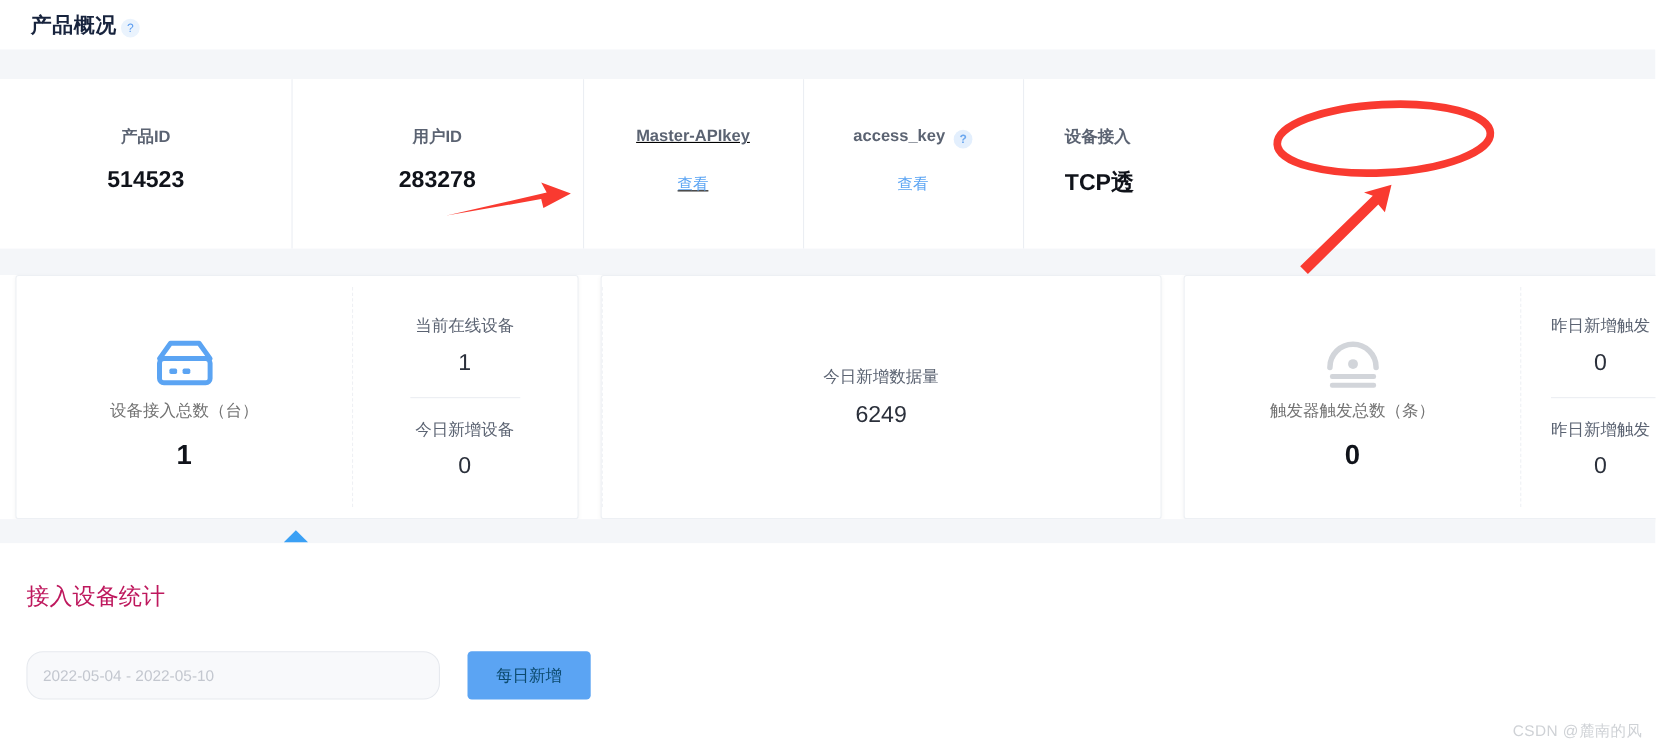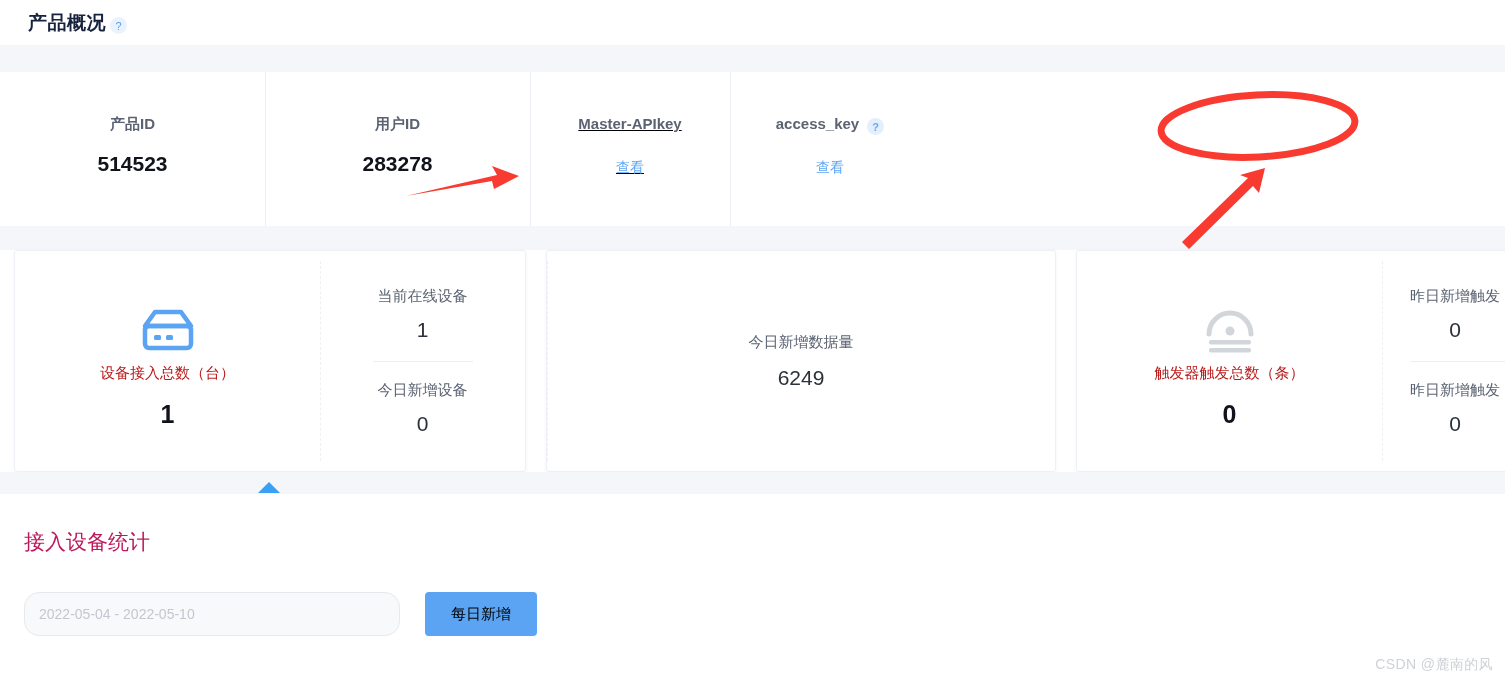--- a/index.html
+++ b/index.html
@@ -104,21 +104,21 @@
   }
   #stat-card-1 { left: 14px;   width: 512px; }
   #stat-card-2 { left: 546px;  width: 510px; }
   #stat-card-3 { left: 1076px; width: 510px; }
 
   .stat-main {
     flex: 0 0 305px; display: flex; flex-direction: column;
     align-items: center; justify-content: center; padding-top: 4px;
   }
   .stat-icon { height: 66px; display: flex; align-items: center; justify-content: center; }
-  .stat-title { font-size: 15px; color: #b91c1c; white-space: nowrap; font-family: Liberation Serif, serif; }
+  .stat-title { font-size: 15px; color: #737373; white-space: nowrap; font-family: Liberation Serif, serif; }
   .stat-number { font-size: 25px; font-weight: bold; color: #10131a; margin-top: 17px; }
 
   .stat-side {
     flex: 1; position: relative; display: flex; flex-direction: column;
     align-items: center; justify-content: center;
   }
   .stat-side::before {
     content: ""; position: absolute; left: 0; top: 10px; bottom: 10px; width: 0;
     border-left: 1px dashed #eef0f4;
   }
@@ -152,21 +152,21 @@
   .date-input {
     width: 376px; height: 44px; border: 1px solid #e6e9ee; border-radius: 15px;
     background: #f8f9fb; color: #0f766e; font-size: 14px;
     padding: 0 14px; font-family: "Liberation Sans", sans-serif;
     outline: none;
   }
   .date-input::placeholder { color: #c3c7cf; }
   .primary-btn {
     margin-left: 25px; height: 44px; padding: 0 26px;
     background: #5ba4f3; border: none; border-radius: 4px;
-    color: #000000; font-size: 15px; cursor: pointer;
+    color: #0c4a6e; font-size: 15px; cursor: pointer;
     font-family: "Liberation Sans", sans-serif;
   }
 
   
   .watermark {
     position: absolute; right: 12px; bottom: 12px;
     color: #cfd2d6; font-size: 14px; letter-spacing: .4px;
   }
 
   
@@ -206,20 +206,24 @@
     </div>
 
     <div class="info-col col-access">
       <div class="field-label">
         <span>access_key</span>
         <span class="help-icon">?</span>
       </div>
       <a class="field-link">查看</a>
     </div>
 
+    <div class="info-col col-mode">
+      <div class="field-label">设备接入</div>
+      <div class="field-value">TCP透</div>
+    </div>
 
   </div>
 
   <div class="gap-band" id="band-mid"></div>
 
   <div class="stats-row">
 
     <div class="stat-card" id="stat-card-1">
       <div class="stat-main">
         <div class="stat-icon">

